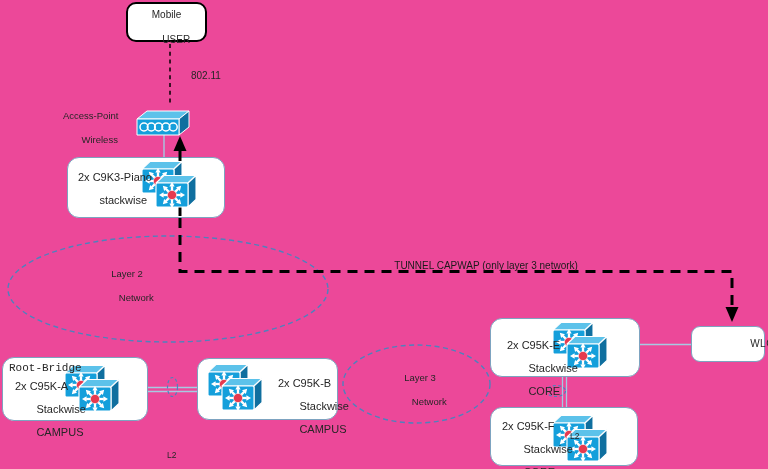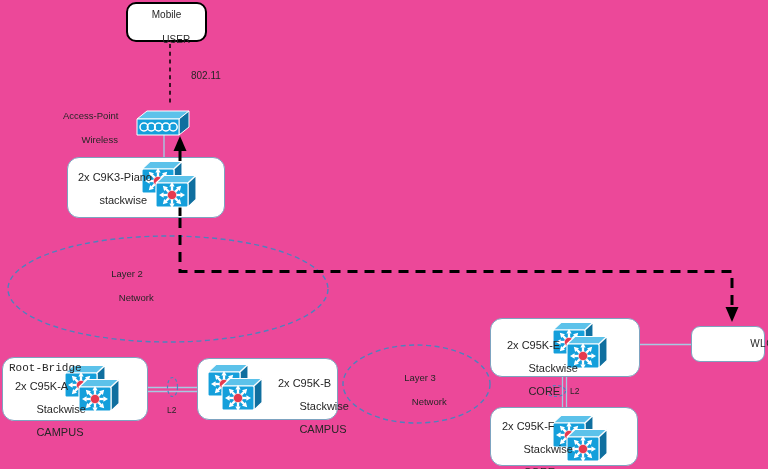--- a/index.html
+++ b/index.html
@@ -9,21 +9,21 @@
   }
   .layer{position:absolute;left:0;top:0;width:768px;height:469px;}
   .z0{z-index:0}.z2{z-index:2}
   .box{
     position:absolute;background:#ffffff;border:1.3px solid #7da3c0;
     border-radius:12px;box-sizing:border-box;z-index:1;
   }
   .box.black{border:2px solid #000000;border-radius:10px;}
   .lbl{position:absolute;font-size:9.5px;line-height:11.8px;color:#262626;z-index:4;white-space:pre;}
   .lbl.center{text-align:center;}
-  .lbl.small{font-size:8.5px;line-height:10px;}
+  .lbl.small{font-size:8.5px;line-height:10px;margin-top:45px;}
   .lbl.tunnel{font-size:10px;line-height:13px;color:#1a1a1a;}
   .boxtext{position:absolute;font-size:11px;line-height:11.6px;z-index:4;white-space:pre;}
   .iconpair{position:absolute;z-index:3;}
   svg{display:block;}
 </style>
 </head>
 <body>
 
 <div id="canvas">
 
@@ -128,21 +128,21 @@
   <div class="lbl" style="left:63px;top:110px;"><span>Access-Point</span><br>
        <span>Wireless</span></div>
 
   <div class="boxtext" style="left:78px;top:172px;"><span>2x C9K3-Piano</span><br>
        <span>stackwise</span></div>
 
   <div class="lbl center" style="left:87px;top:268px;width:80px;"><span>Layer 2</span><br>
        <span>Network</span></div>
 
   <div class="lbl tunnel" style="left:375px;top:233px;"><br>
-       </div>
+       <span>TUNNEL CAPWAP (only layer 3 network)</span></div>
 
   <div class="lbl center" style="left:727px;top:338px;width:70px;font-size:10px;letter-spacing:0.5px;">WLC</div>
 
   <div class="boxtext" style="left:507px;top:340px;"><span>2x C95K-E</span><br>
        <span>Stackwise</span><br>
        <span>CORE</span></div>
 
   <div class="lbl small" style="left:570px;top:386px;">L2</div>
 
   <div class="boxtext" style="left:502px;top:421px;"><span>2x C95K-F</span><br>

